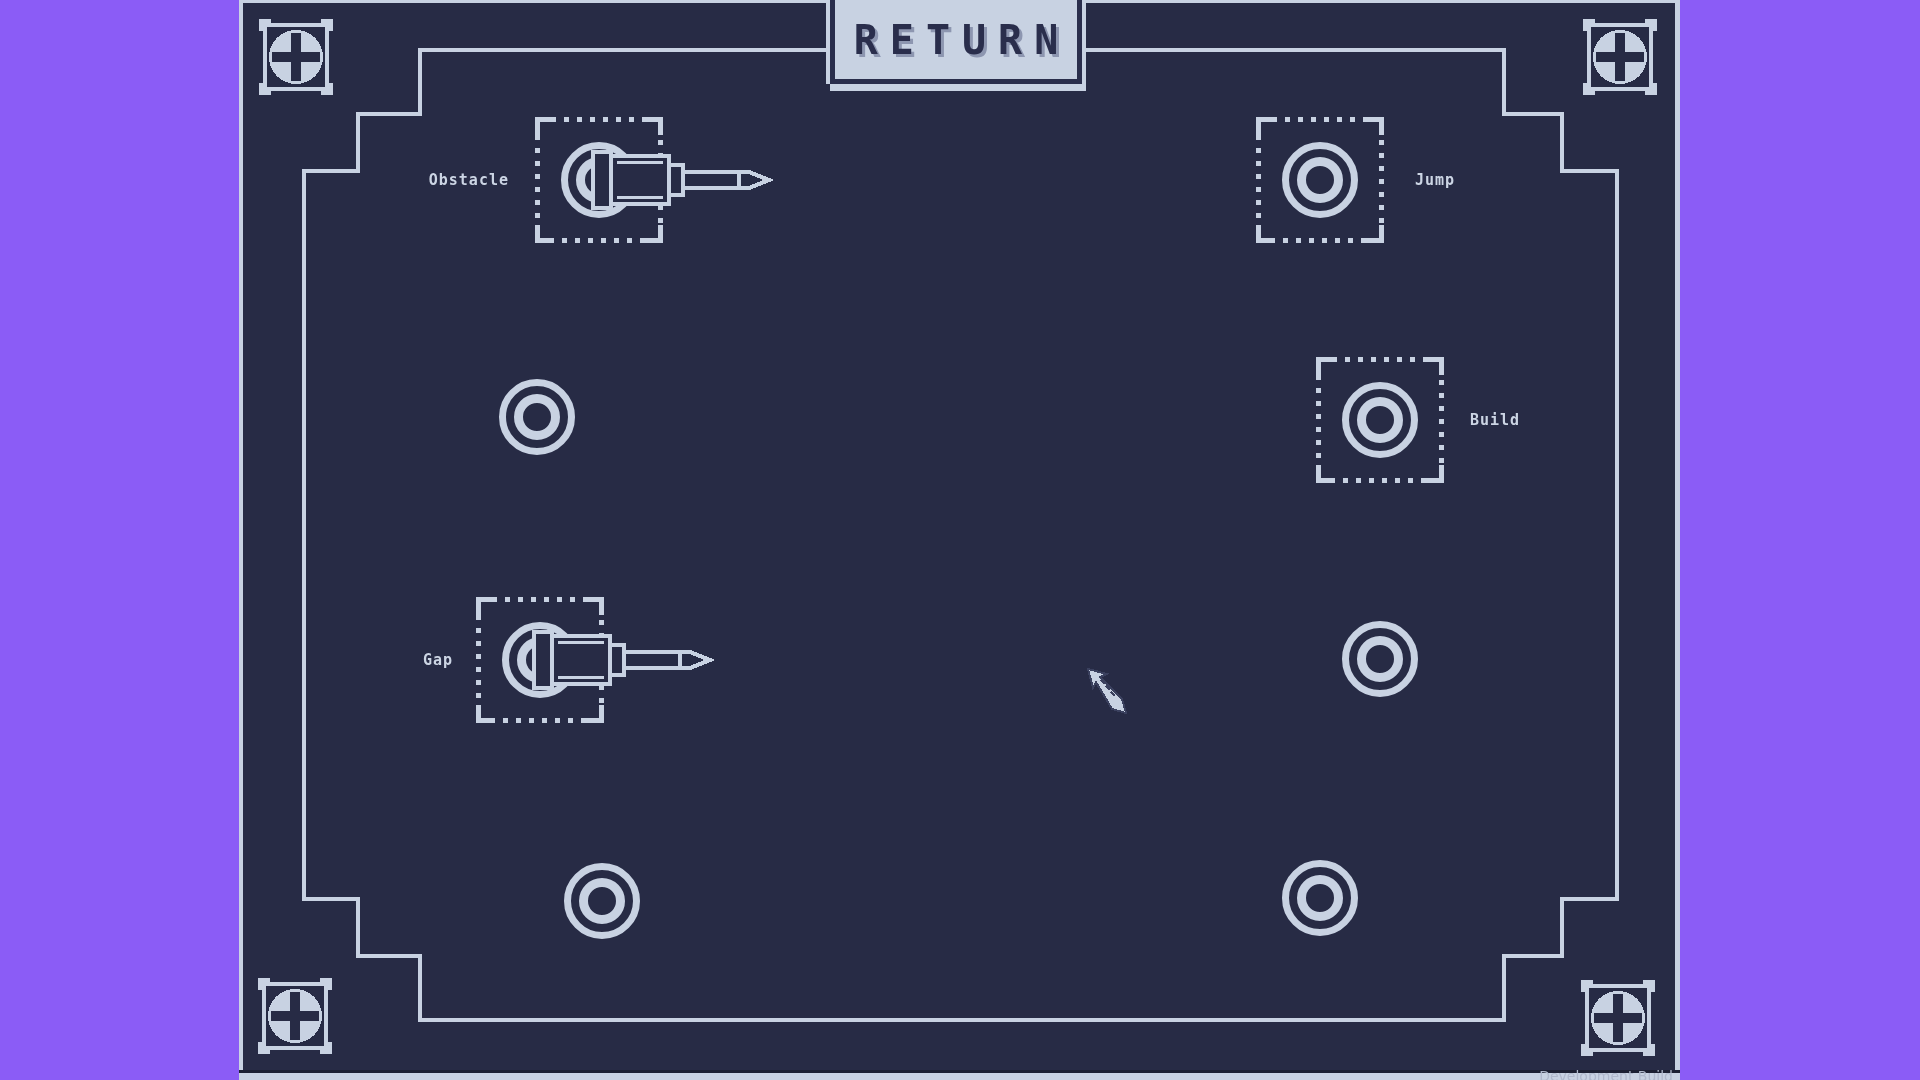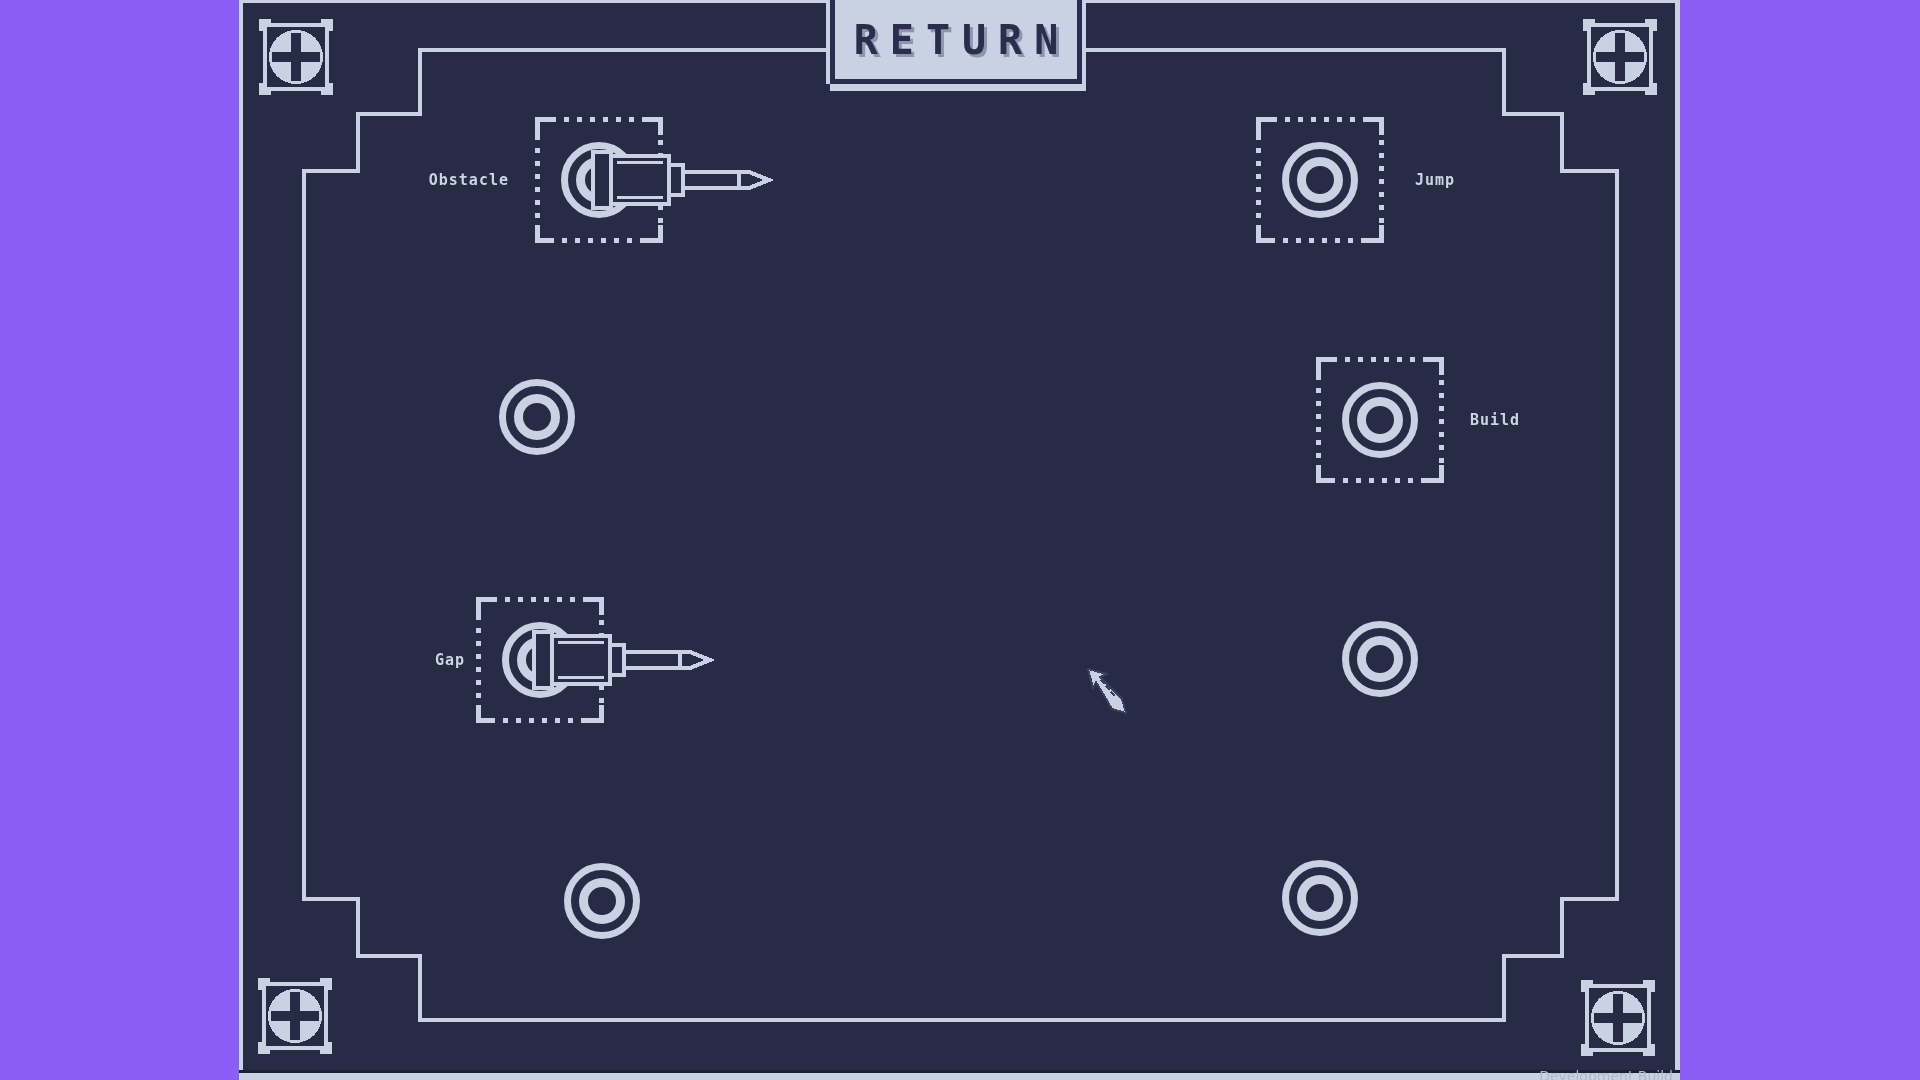--- a/index.html
+++ b/index.html
@@ -182,21 +182,21 @@
         <rect x="92" y="28" width="56" height="16"></rect>
         <path d="M148 28 h10 l20 8 l-20 8 h-10 z"></path>
       </g>
       <rect x="26" y="17" width="46" height="3" fill="#c8d2e2"></rect>
       <rect x="26" y="52" width="46" height="3" fill="#c8d2e2"></rect>
     </svg>
 
     <div class="lbl" style="left:150px;top:166px;width:120px;text-align:right">Obstacle</div>
     <div class="lbl" style="left:1176px;top:166px">Jump</div>
     <div class="lbl" style="left:1231px;top:406px">Build</div>
-    <div class="lbl" style="left:136px;top:646px;width:90px;text-align:right">Gap</div>
+    <div class="lbl" style="left:124px;top:646px;width:90px;text-align:right">Gap</div>
 
     <svg class="cursor" width="46" height="52" style="left:846px;top:666px" shape-rendering="crispEdges">
       <path d="M3,3 L22,8 L15,11 L37,33 L41,47 L27,43 L11,16 L8,22 Z" fill="#c8d2e2" stroke="#3a405e" stroke-width="2"></path>
       <path d="M16,14 L20,18 M21,20 L25,24 M26,26 L30,30" stroke="#3a405e" stroke-width="2.5" fill="none"></path>
     </svg>
 
     <div class="watermark">Development Build</div>
 
   </div>
 </div>

